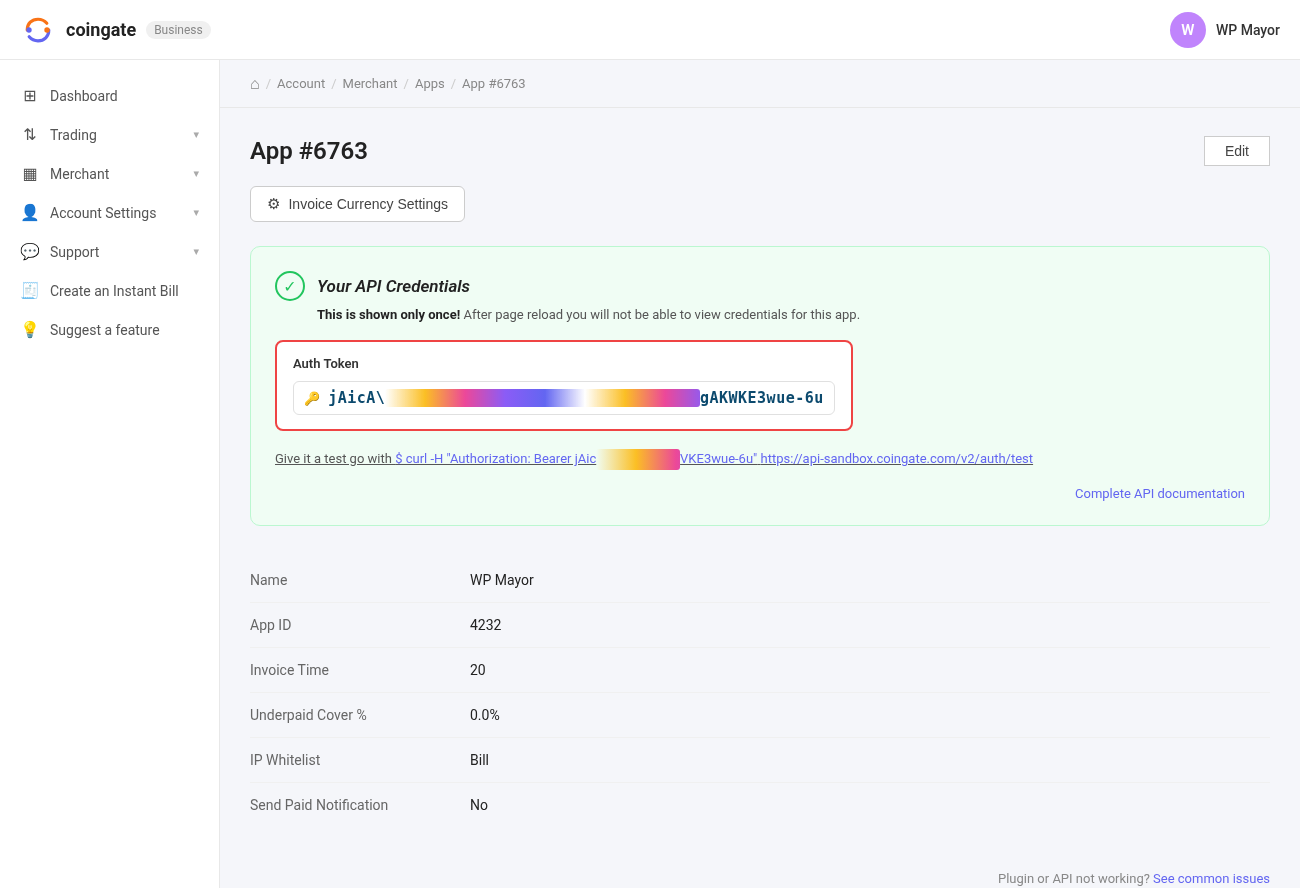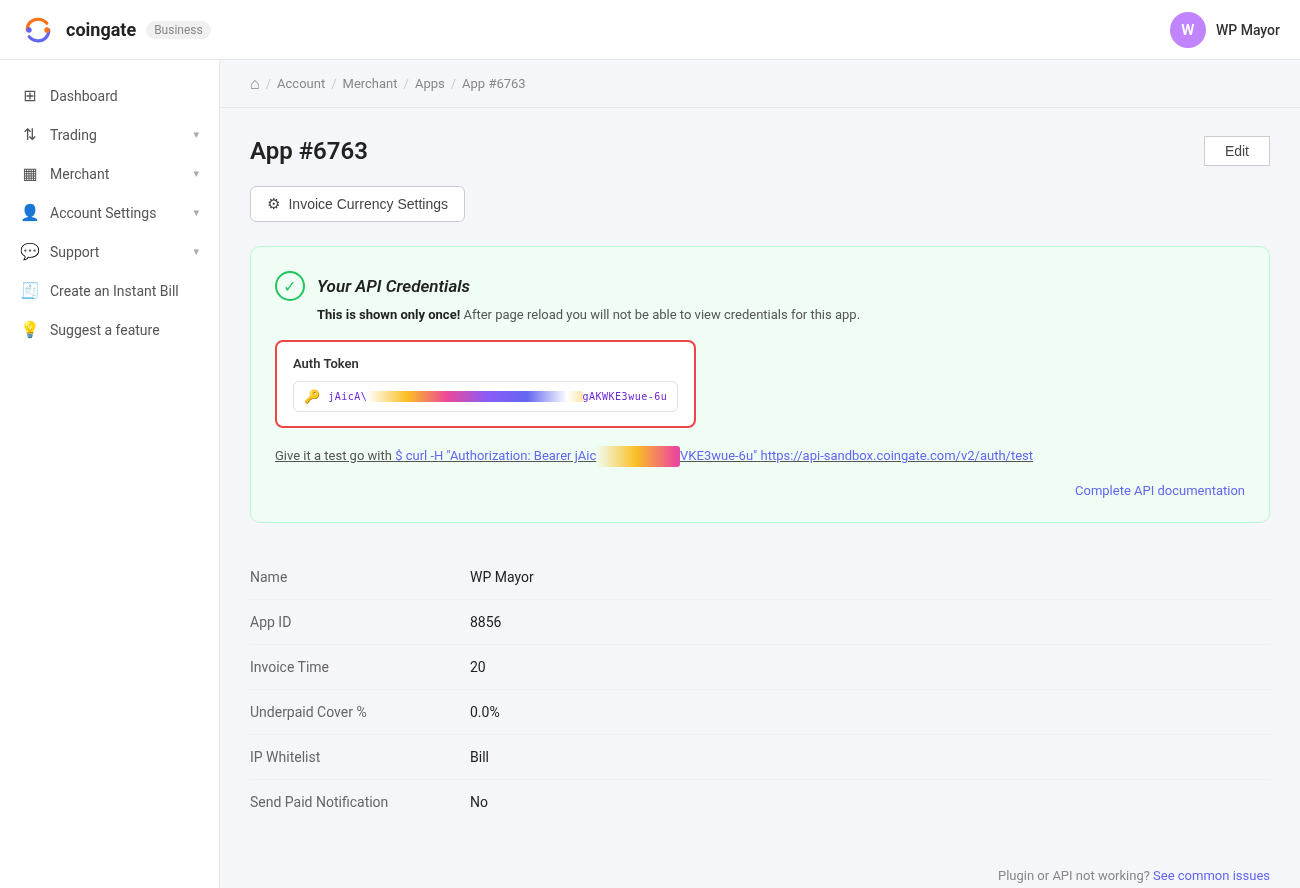--- a/index.html
+++ b/index.html
@@ -49,21 +49,21 @@
     .check-icon { width: 30px; height: 30px; border: 2px solid #22c55e; border-radius: 50%; display: flex; align-items: center; justify-content: center; color: #22c55e; font-size: 16px; flex-shrink: 0; }
     .api-title { font-size: 17px; font-weight: 600; color: #222; font-style: italic; }
     .api-subtitle { font-size: 13px; color: #555; margin-left: 42px; margin-bottom: 18px; }
     .api-subtitle strong { color: #222; }
 
     
     .auth-token-box { border: 2px solid #ef4444; border-radius: 8px; padding: 14px 16px; background: #fff; display: inline-block; min-width: 400px; }
     .auth-token-label { font-size: 13px; font-weight: 600; color: #333; margin-bottom: 10px; }
     .auth-token-input-row { display: flex; align-items: center; gap: 8px; background: #fff; border: 1px solid #e0e0e0; border-radius: 6px; padding: 7px 10px; }
     .search-icon-small { color: #aaa; font-size: 13px; }
-    .token-value { font-size: 10px; color: #6d28d9; flex: 1; font-family: monospace; letter-spacing: 0.5px; }
+    .token-value { font-size: 15px; color: #0c4a6e; flex: 1; font-family: monospace; letter-spacing: 0.5px; font-weight: bold; }
 
     
     .api-test-row { margin-top: 18px; font-size: 13px; color: #555; line-height: 1.6; text-decoration: underline; }
     .api-test-row .cmd { color: #6366f1; }
     .api-test-row .link { color: #6366f1; text-decoration: none; }
 
     
     .api-doc-link { display: flex; justify-content: flex-end; margin-top: 16px; align-items: center; }
     .api-doc-link a { color: #6366f1; text-decoration: none; font-size: 13px; }
 
@@ -201,21 +201,21 @@
           </div>
         </div>
 
         <div class="details-table">
           <div class="details-row">
             <span class="details-label">Name</span>
             <span class="details-value">WP Mayor</span>
           </div>
           <div class="details-row">
             <span class="details-label">App ID</span>
-            <span class="details-value">8856</span>
+            <span class="details-value">4232</span>
           </div>
           <div class="details-row">
             <span class="details-label">Invoice Time</span>
             <span class="details-value">20</span>
           </div>
           <div class="details-row">
             <span class="details-label">Underpaid Cover %</span>
             <span class="details-value">0.0%</span>
           </div>
           <div class="details-row">

